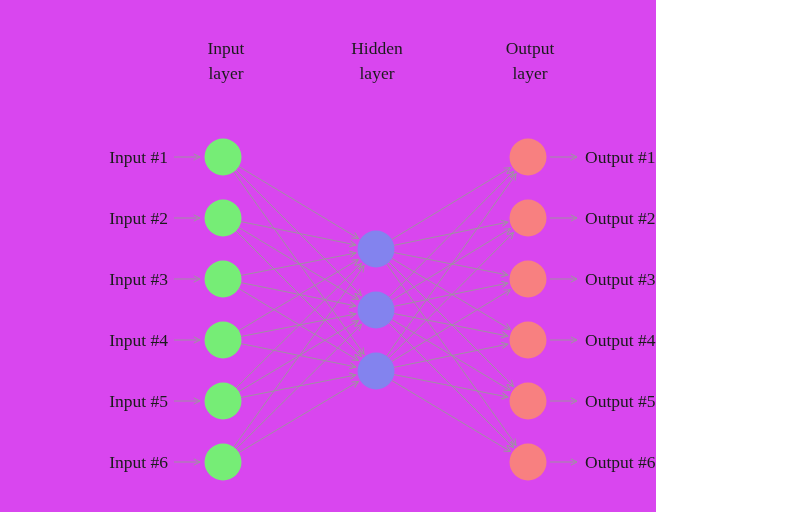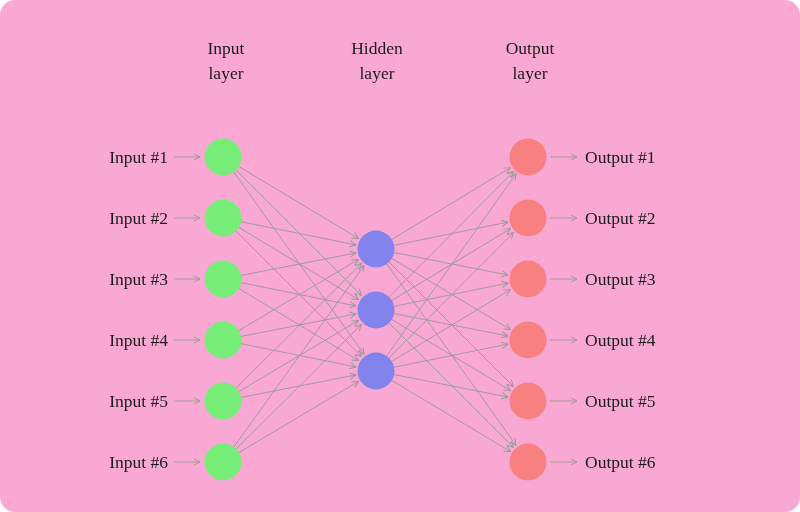--- a/index.html
+++ b/index.html
@@ -2,26 +2,25 @@
 <html><head>
 <meta charset="utf-8">
 <style>
   html, body {
     margin: 0;
     padding: 0;
     background: #ffffff;
   }
   #stage {
     position: relative;
-    width: 800px;
+    width: 656px;
     height: 512px;
-    background: #f9a8d4;
+    background: #d946ef;
     overflow: hidden;
     font-family: "Liberation Serif", serif;
-    border-radius: 15px;
   }
   svg text {
     font-family: "Liberation Serif", serif;
   }
 </style>
 </head>
 <body>
 
 <div id="stage">
   <svg id="diagram" width="800" height="512" viewBox="0 0 800 512" xmlns="http://www.w3.org/2000/svg">

